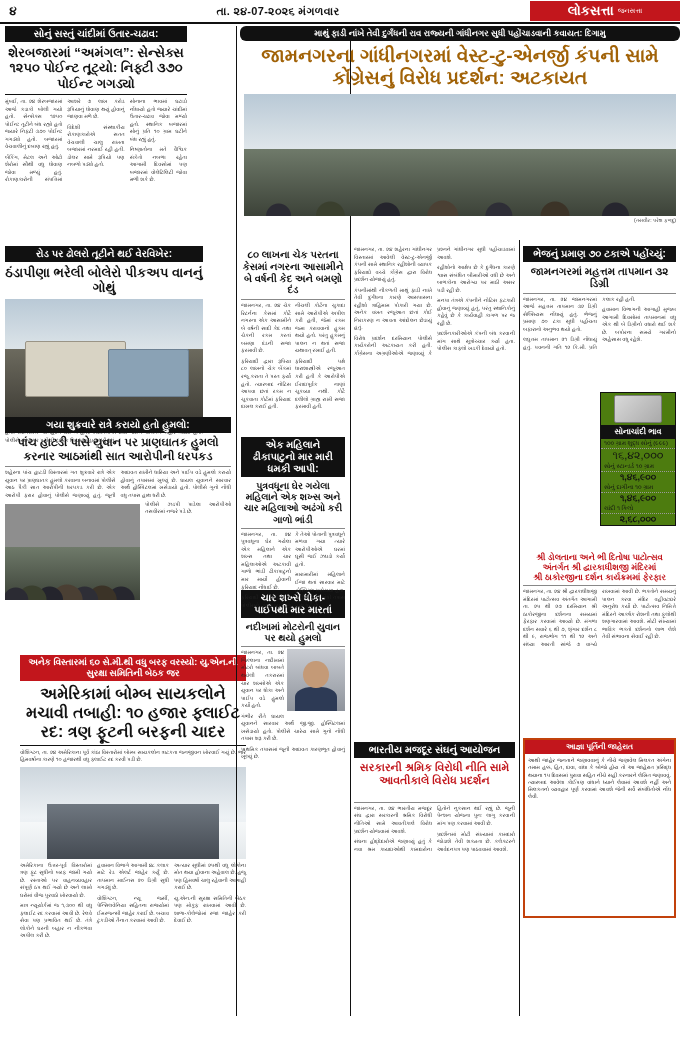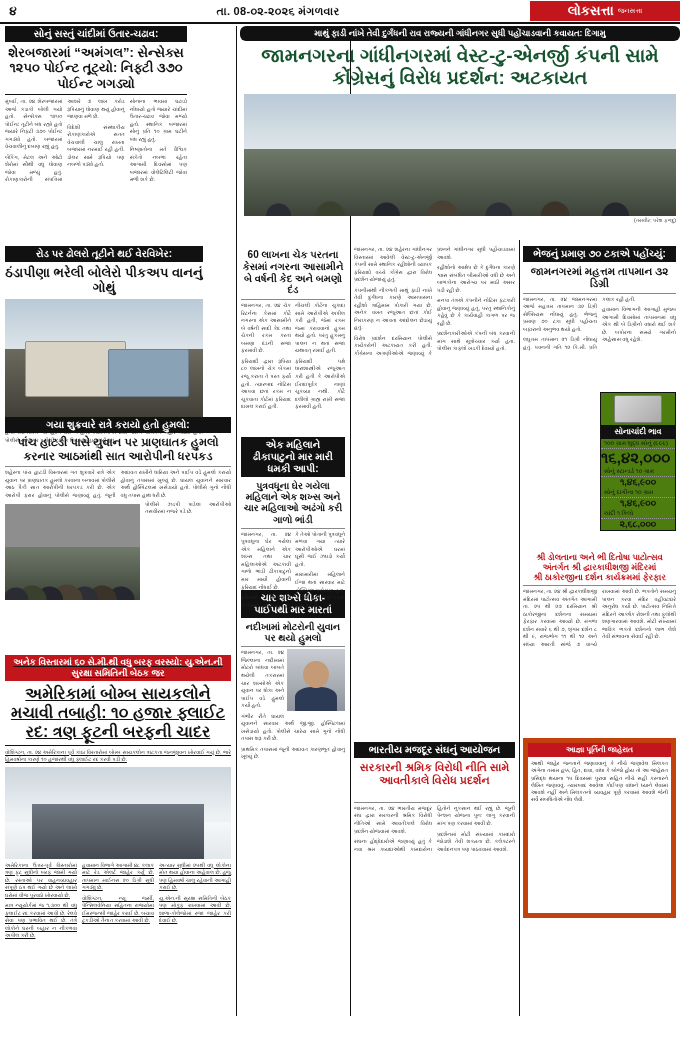--- a/index.html
+++ b/index.html
@@ -46,36 +46,36 @@
   .ph-portrait{position:absolute;inset:0;background:linear-gradient(#c9ccd2,#8f949c);}
   .ph-portrait:after{content:"";position:absolute;left:28%;top:18%;width:44%;height:44%;border-radius:50%;background:#c49a77;}
   .ph-portrait:before{content:"";position:absolute;left:14%;bottom:0;width:72%;height:40%;border-radius:40% 40% 0 0;background:#2d3a55;}
 
   
   .gold{border:1px solid #111;background:#4d7c0f;}
   .gold-hd{background:#111;color:#fff;font-size:8px;font-weight:bold;text-align:center;padding:2px 0;}
   .gold-row{display:flex;justify-content:space-between;font-size:6px;padding:1px 3px;border-bottom:.5px dotted #999;}
   .gold-icon{width:46px;height:26px;margin:2px auto;background:linear-gradient(135deg,#d9d9d9,#a9a9a9);border:1px solid #7d7d7d;border-radius:2px;}
 
-  .ad{border:5px solid #c2410c;background:#fff;box-sizing:border-box;}
+  .ad{border:2px solid #c2410c;background:#fff;box-sizing:border-box;}
   .ad-hd{background:#c2161c;color:#fff;font-size:7.5px;font-weight:bold;text-align:center;padding:2px 0;}
   .ad-body{font-size:5.2px;line-height:1.4;padding:3px;text-align:justify;}
 
   .redbar{background:#c2161c;color:#fff;font-size:9px;font-weight:bold;text-align:center;padding:2px 0;}
   .blackbar{background:#111;color:#fff;font-size:8.5px;font-weight:bold;text-align:center;padding:2px 0;border-radius:6px;}
   .threecol{column-count:3;column-gap:5px;}
 </style>
 </head>
 <body>
 
 <div class="page">
 
   <div class="masthead">
     <div class="mh-page">૪</div>
-    <div class="mh-date">તા. 08-૦૨-૨૦૨૬ મંગળવાર</div>
+    <div class="mh-date">તા. ૨૪-07-૨૦૨૬ મંગળવાર</div>
     <div class="mh-logo">
       <span>લોકસત્તા</span>
       <span class="sub">જનસત્તા</span>
     </div>
   </div>
 
   <div class="box" style="left:5px;top:26px;width:182px;">
     <div class="kicker">સોનું સસ્તું ચાંદીમાં ઉતાર-ચઢાવ:</div>
     <div class="hl" style="font-size:13px;margin:3px 0 2px;">શેરબજારમાં “અમંગલ”: સેન્સેક્સ ૧૨૫૦ પોઈન્ટ તૂટ્યો: નિફ્ટી ૩૭૦ પોઈન્ટ ગગડ્યો</div>
     <hr class="hr">
@@ -106,21 +106,21 @@
     <hr class="thin">
     <div class="body" style="column-count:2;column-gap:5px;">
       <p>શહેરના પાંચ હાટડી વિસ્તારમાં ગત શુક્રવારે રાત્રે એક યુવાન પર પ્રાણઘાતક હુમલો કરવાના બનાવમાં પોલીસે આઠ પૈકી સાત આરોપીની ધરપકડ કરી છે. એક આરોપી ફરાર હોવાનું પોલીસે જણાવ્યું હતું. જૂની અદાવત રાખીને ધારિયા અને પાઈપ વડે હુમલો કરાયો હોવાનું તપાસમાં ખુલ્યું છે. ઘાયલ યુવાનને સારવાર અર્થે હોસ્પિટલમાં ખસેડાયો હતો. પોલીસે ગુનો નોંધી વધુ તપાસ હાથ ધરી છે.</p>
     </div>
     <div class="photo" style="height:96px;margin-top:3px;width:135px;float:left;">
       <div class="ph-crowd"></div>
     </div>
     <div class="body" style="margin-left:140px;">પોલીસે ઝડપી પાડેલા આરોપીઓ તસવીરમાં નજરે પડે છે.</div>
   </div>
 
-  <div class="box" style="left:5px;top:655px;width:226px;text-decoration:underline;">
+  <div class="box" style="left:20px;top:655px;width:226px;">
     <div class="redbar">અનેક વિસ્તારમાં ૬૦ સે.મી.થી વધુ બરફ વરસ્યો: યુ.એન.ની સુરક્ષા સમિતિની બેઠક જર</div>
     <div class="hl" style="font-size:16px;margin:4px 0 3px;">અમેરિકામાં બોમ્બ સાયકલોને મચાવી તબાહી: ૧૦ હજાર ફ્લાઈટ રદ: ત્રણ ફૂટની બરફની ચાદર</div>
     <hr class="hr">
     <div class="body">વોશિંગ્ટન, તા. ૨૪ અમેરિકાના પૂર્વ કાંઠા વિસ્તારોમાં બોમ્બ સાયકલોન ત્રાટકતા જનજીવન ખોરવાઈ ગયું છે. ભારે હિમવર્ષાના કારણે ૧૦ હજારથી વધુ ફ્લાઈટ રદ કરવી પડી છે.</div>
     <div class="photo" style="height:92px;margin:3px 0;">
       <div class="ph-snow"></div>
         <div class="ph-road"></div>
     </div>
     <div class="threecol body">
       <p>અમેરિકાના ઉત્તર-પૂર્વ વિસ્તારોમાં ત્રણ ફૂટ સુધીનો બરફ જામી ગયો છે. રસ્તાઓ પર વાહનવ્યવહાર સંપૂર્ણ ઠપ થઈ ગયો છે અને લાખો ઘરોમાં વીજ પુરવઠો ખોરવાયો છે.</p>
@@ -128,21 +128,21 @@
       <p>હવામાન વિભાગે આગામી ૪૮ કલાક માટે રેડ એલર્ટ જાહેર કર્યું છે. તાપમાન માઈનસ ૨૦ ડિગ્રી સુધી ગગડ્યું છે.</p>
       <p>વોશિંગ્ટન, ન્યૂ જર્સી, પેન્સિલવેનિયા સહિતના રાજ્યોમાં ઈમરજન્સી જાહેર કરાઈ છે. બચાવ ટુકડીઓ તૈનાત કરવામાં આવી છે.</p>
       <p>અત્યાર સુધીમાં ૨૫થી વધુ લોકોના મોત થયા હોવાના અહેવાલ છે. હજુ પણ હિમવર્ષા ચાલુ રહેવાની આગાહી કરાઈ છે.</p>
       <p>યુ.એન.ની સુરક્ષા સમિતિની બેઠક પણ મોકૂફ રાખવામાં આવી છે. શાળા-કોલેજોમાં રજા જાહેર કરી દેવાઈ છે.</p>
     </div>
   </div>
 
   <div class="col-rule" style="left:236px;top:26px;width:1px;height:990px;"></div>
 
   <div class="box" style="left:241px;top:246px;width:104px;">
-    <div class="hl" style="font-size:10px;margin:3px 0 3px;">60 લાખના ચેક પરતના કેસમાં નગરના આસામીને બે વર્ષની કેદ અને બમણો દંડ</div>
+    <div class="hl" style="font-size:10px;margin:3px 0 3px;">૮૦ લાખના ચેક પરતના કેસમાં નગરના આસામીને બે વર્ષની કેદ અને બમણો દંડ</div>
     <hr class="thin">
     <div class="body" style="column-count:2;column-gap:4px;">
       <p>જામનગર, તા. ૨૪ ચેક રિટર્નના કેસમાં કોર્ટે નગરના એક આસામીને બે વર્ષની સાદી કેદ તથા ચેકની રકમ કરતાં બમણા દંડની સજા ફરમાવી છે.</p>
       <p>ફરિયાદી દ્વારા રૂપિયા ૮૦ લાખનો ચેક બેંકમાં રજૂ કરાતા તે પરત ફર્યો હતો. ત્યારબાદ નોટિસ આપવા છતાં રકમ ન ચૂકવાતા કોર્ટમાં ફરિયાદ દાખલ કરાઈ હતી.</p>
       <p>નીચલી કોર્ટના ચુકાદા સામે આરોપીએ અપીલ કરી હતી, જેમાં રકમ જમા કરાવવાનો હુકમ થયો હતો. પરંતુ હુકમનું પાલન ન થતાં સજા યથાવત્ રખાઈ હતી.</p>
       <p>ફરિયાદી પક્ષે ધારાશાસ્ત્રીએ રજૂઆત કરી હતી કે આરોપીએ ઈરાદાપૂર્વક નાણાં ચૂકવ્યા નથી. કોર્ટે દલીલો ગ્રાહ્ય રાખી સજા ફરમાવી હતી.</p>
     </div>
   </div>
 
   <div class="box" style="left:241px;top:590px;width:104px;">
@@ -167,21 +167,21 @@
       <p>જામનગર, તા. ૨૪ પુત્રવધૂના ઘેર ગયેલા એક મહિલાને એક શખ્સ તથા ચાર મહિલાઓએ અટકાવી ગાળો ભાંડી ઢીકાપાટુનો માર માર્યો હોવાની ફરિયાદ નોંધાઈ છે.</p>
       <p>ફરિયાદી મહિલાએ પોલીસને જણાવ્યું હતું કે તેઓ પોતાની પુત્રવધૂને મળવા ગયા ત્યારે આરોપીઓએ ઘરમાં ઘૂસી જઈ ઝઘડો કર્યો હતો.</p>
       <p>મારામારીમાં મહિલાને ઈજા થતાં સારવાર માટે હોસ્પિટલ ખસેડાયા હતા. પોલીસે ગુનો નોંધી તપાસ હાથ ધરી છે.</p>
     </div>
   </div>
 
   <div class="col-rule" style="left:350px;top:26px;width:1px;height:990px;"></div>
 
   <div class="box" style="left:240px;top:26px;width:440px;">
     <div class="blackbar">માથું ફાડી નાંખે તેવી દુર્ગંધની રાવ રાજ્યની ગાંધીનગર સુધી પહોંચાડવાની કવાયત: દિગામુ</div>
-    <div class="hl" style="font-size:19px;color:#14532d;margin:4px 4px 4px;">જામનગરના ગાંધીનગરમાં વેસ્ટ-ટુ-એનર્જી કંપની સામે કોંગ્રેસનું વિરોધ પ્રદર્શન: અટકાયત</div>
+    <div class="hl" style="font-size:19px;color:#a16207;margin:4px 4px 4px;">જામનગરના ગાંધીનગરમાં વેસ્ટ-ટુ-એનર્જી કંપની સામે કોંગ્રેસનું વિરોધ પ્રદર્શન: અટકાયત</div>
     <div class="photo" style="height:122px;margin:0 4px;">
       <div class="ph-sky"></div>
         <div class="ph-crowd"></div>
     </div>
     <div class="cap" style="margin:0 4px;">(તસવીર: પરેશ ફળદુ)</div>
   </div>
 
   <div class="box" style="left:354px;top:246px;width:161px;">
     <div class="body" style="column-count:2;column-gap:5px;">
       <p>જામનગર, તા. ૨૪ શહેરના ગાંધીનગર વિસ્તારમાં આવેલી વેસ્ટ-ટુ-એનર્જી કંપની સામે સ્થાનિક રહીશોની વ્યાપક ફરિયાદો વચ્ચે કોંગ્રેસ દ્વારા વિરોધ પ્રદર્શન યોજાયું હતું.</p>
@@ -216,21 +216,21 @@
       <p>હવામાન વિભાગની આગાહી મુજબ આગામી દિવસોમાં તાપમાનમાં વધુ એક થી બે ડિગ્રીનો વધારો થઈ શકે છે. બપોરના સમયે ગરમીનો અહેસાસ વધુ રહેશે.</p>
     </div>
   </div>
 
   <div class="gold box" style="left:600px;top:392px;width:76px;">
     <div class="gold-icon"></div>
     <div class="gold-hd">સોનાચાંદી ભાવ</div>
     <div class="gold-row">
       <span>૧૦૦ ગ્રામ શુદ્ધ સોનું (૯૯૯)</span>
     </div>
-    <div style="font-size:15px;font-weight:bold;">૧૬,૪૨,૦૦૦</div>
+    <div style="text-align:center;font-size:11px;font-weight:normal;">૧૬,૪૨,૦૦૦</div>
     <div class="gold-row">
       <span>સોનું સ્ટાન્ડર્ડ ૧૦ ગ્રામ</span>
     </div>
     <div style="text-align:center;font-size:9px;font-weight:bold;">૧,૪૬,૯૦૦</div>
     <div class="gold-row">
       <span>સોનું દાગીના ૧૦ ગ્રામ</span>
     </div>
     <div style="text-align:center;font-size:9px;font-weight:bold;">૧,૪૬,૯૦૦</div>
     <div class="gold-row">
       <span>ચાંદી ૧ કિલો</span>

